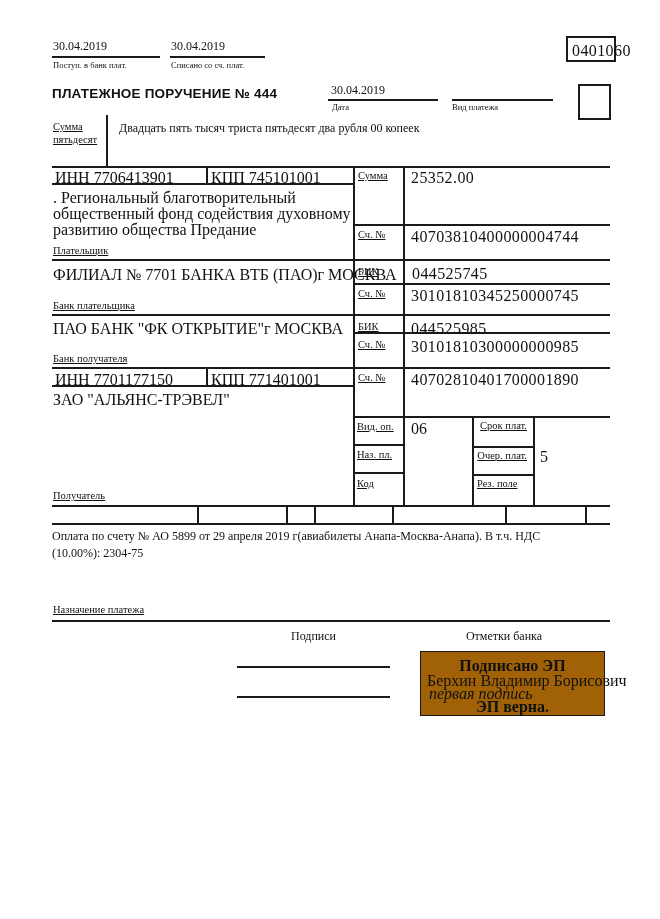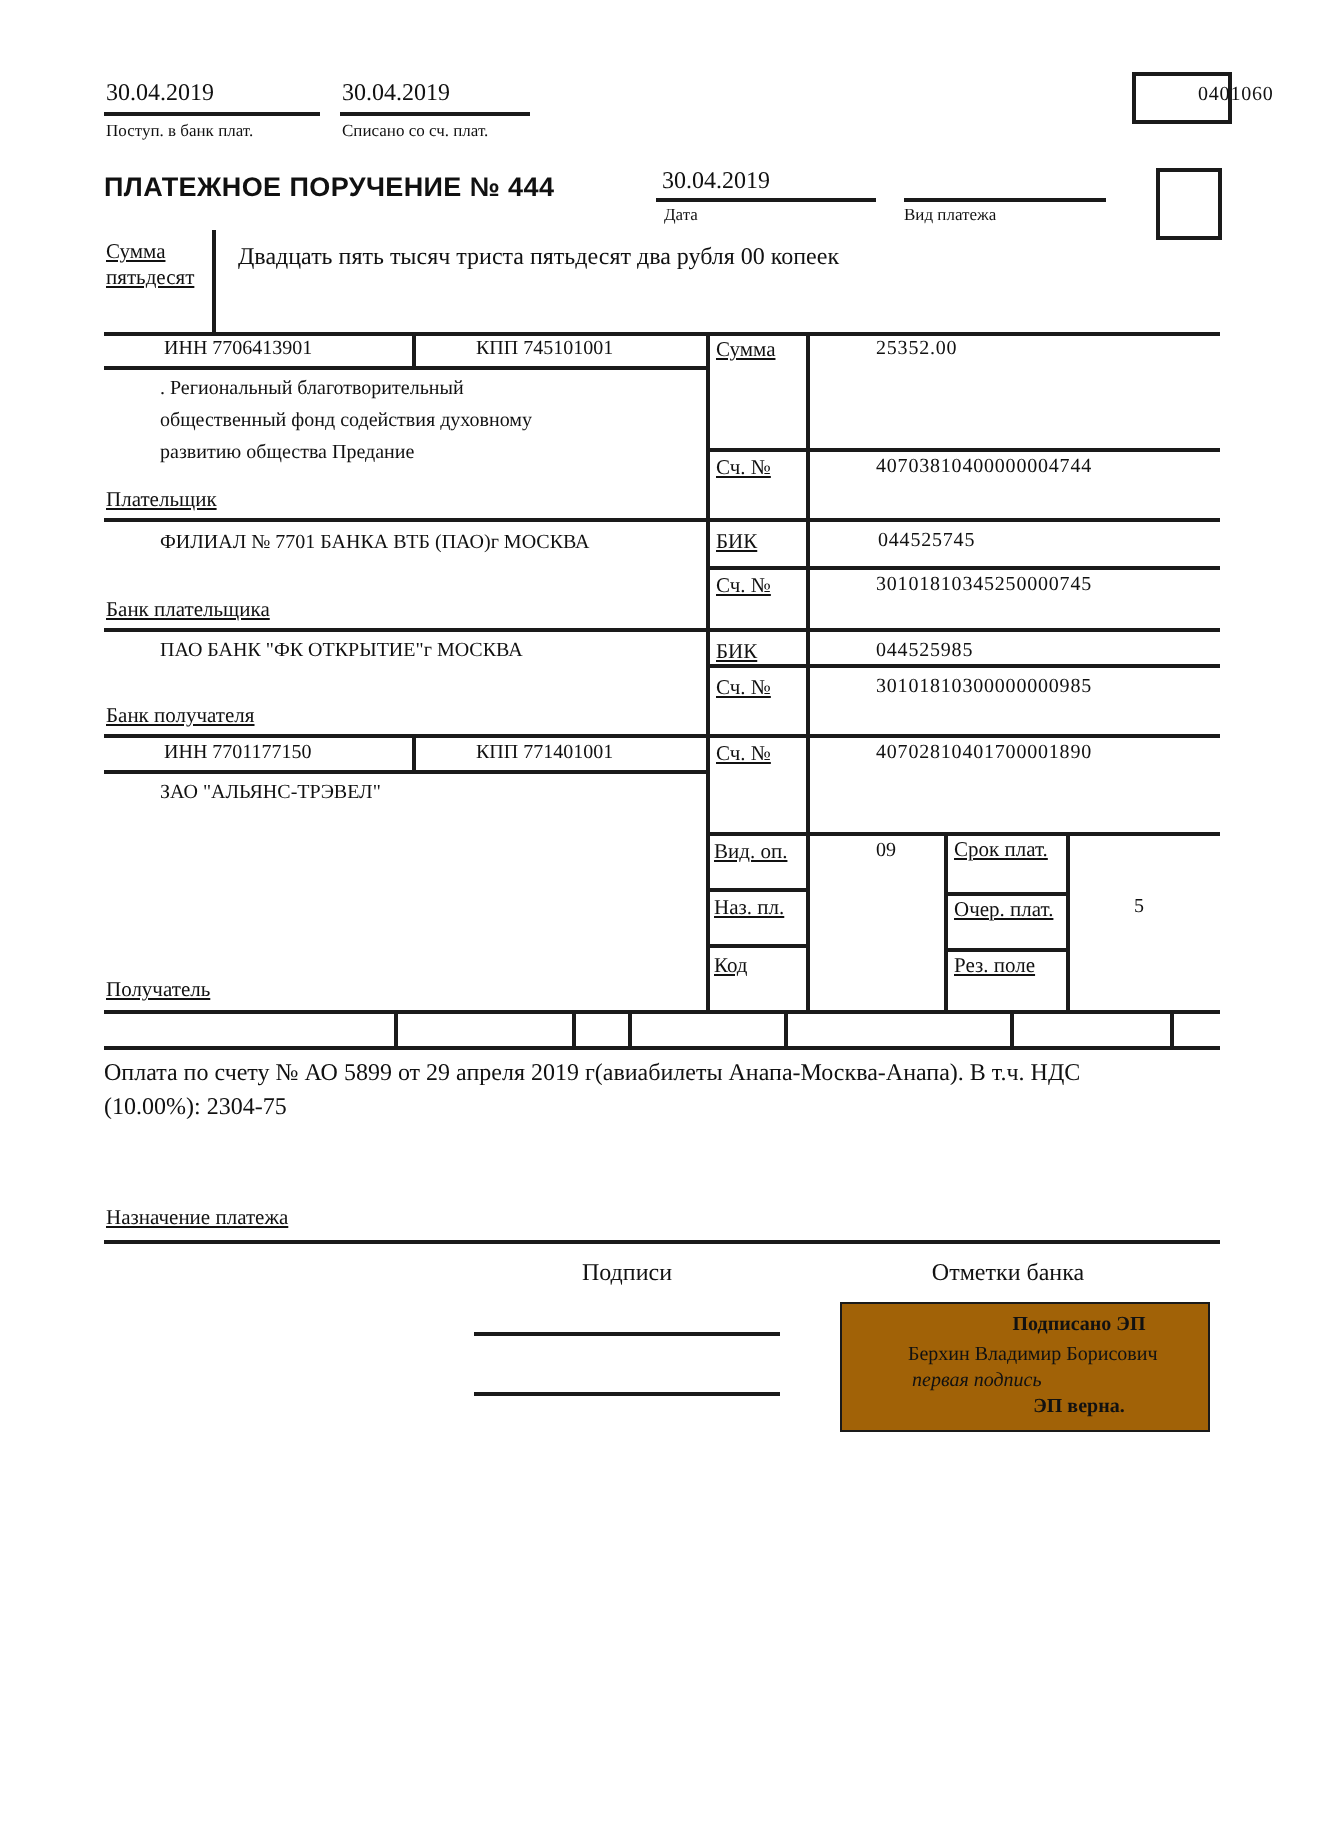--- a/index.html
+++ b/index.html
@@ -1,22 +1,22 @@
 <!DOCTYPE html>
 <html><head>
 <meta charset="utf-8">
 <style>
   html,body{margin:0;padding:0;background:#fff;}
   .page{position:relative;width:660px;height:919px;background:#ffffff;
         font-family:"Liberation Serif", serif;color:#111;overflow:hidden;}
-  .abs{position:absolute;white-space:nowrap;line-height:1.15;}
+  .abs{position:absolute;white-space:nowrap;line-height:1.15;text-align:right;}
   .hl{position:absolute;height:2px;background:#1a1a1a;}
   .vl{position:absolute;width:2px;background:#1a1a1a;}
   .t12{font-size:12px;}
-  .t11{font-size:10px;margin-left:27px;}
+  .t11{font-size:16px;}
   .cap{font-size:10.5px;text-decoration:underline;}
   .lbl{font-size:8.5px;}
   .title{font-family:"Liberation Sans", sans-serif;font-weight:bold;font-size:13.5px;letter-spacing:.2px;}
   .num{letter-spacing:.4px;}
   .box{position:absolute;border:2px solid #1a1a1a;background:#fff;}
   .epbox{position:absolute;border:1.5px solid #1a1a1a;background:#a16207;text-decoration:underline;}
   .stamp{position:absolute;border:1.5px solid #2323c8;color:#2323c8;
          padding:3px 0 0 4px;box-sizing:border-box;}
   .stamp div{height:12.2px;line-height:12.2px;font-size:10.5px;white-space:nowrap;}
   .ctr{text-align:center;}
@@ -109,21 +109,21 @@
   <div class="abs t11 num" style="left:411px;top:338px;">30101810300000000985</div>
   <div class="abs cap" style="left:53px;top:353px;">Банк получателя</div>
 
   <div class="abs t11" style="left:55px;top:371px;">ИНН 7701177150</div>
   <div class="abs t11" style="left:211px;top:371px;">КПП 771401001</div>
   <div class="abs cap" style="left:358px;top:372px;">Сч. №</div>
   <div class="abs t11 num" style="left:411px;top:371px;">40702810401700001890</div>
   <div class="abs t11" style="left:53px;top:391px;">ЗАО "АЛЬЯНС-ТРЭВЕЛ"</div>
 
   <div class="abs cap" style="left:357px;top:421px;">Вид. оп.</div>
-  <div class="abs t11" style="left:411px;top:420px;">09</div>
+  <div class="abs t11" style="left:411px;top:420px;">06</div>
   <div class="abs cap" style="left:477px;top:419px;width:50px;white-space:normal;line-height:13px;">Срок плат.</div>
   <div class="abs cap" style="left:357px;top:449px;">Наз. пл.</div>
   <div class="abs cap" style="left:477px;top:449px;width:50px;white-space:normal;line-height:13px;">Очер. плат.</div>
   <div class="abs t11" style="left:540px;top:448px;">5</div>
   <div class="abs cap" style="left:357px;top:478px;">Код</div>
   <div class="abs cap" style="left:477px;top:478px;">Рез. поле</div>
   <div class="abs cap" style="left:53px;top:490px;">Получатель</div>
 
   <div class="abs t12" style="left:52px;top:530px;">Оплата по счету № АО 5899 от 29 апреля 2019 г(авиабилеты Анапа-Москва-Анапа). В т.ч. НДС</div>
   <div class="abs t12" style="left:52px;top:547px;">(10.00%): 2304-75</div>

